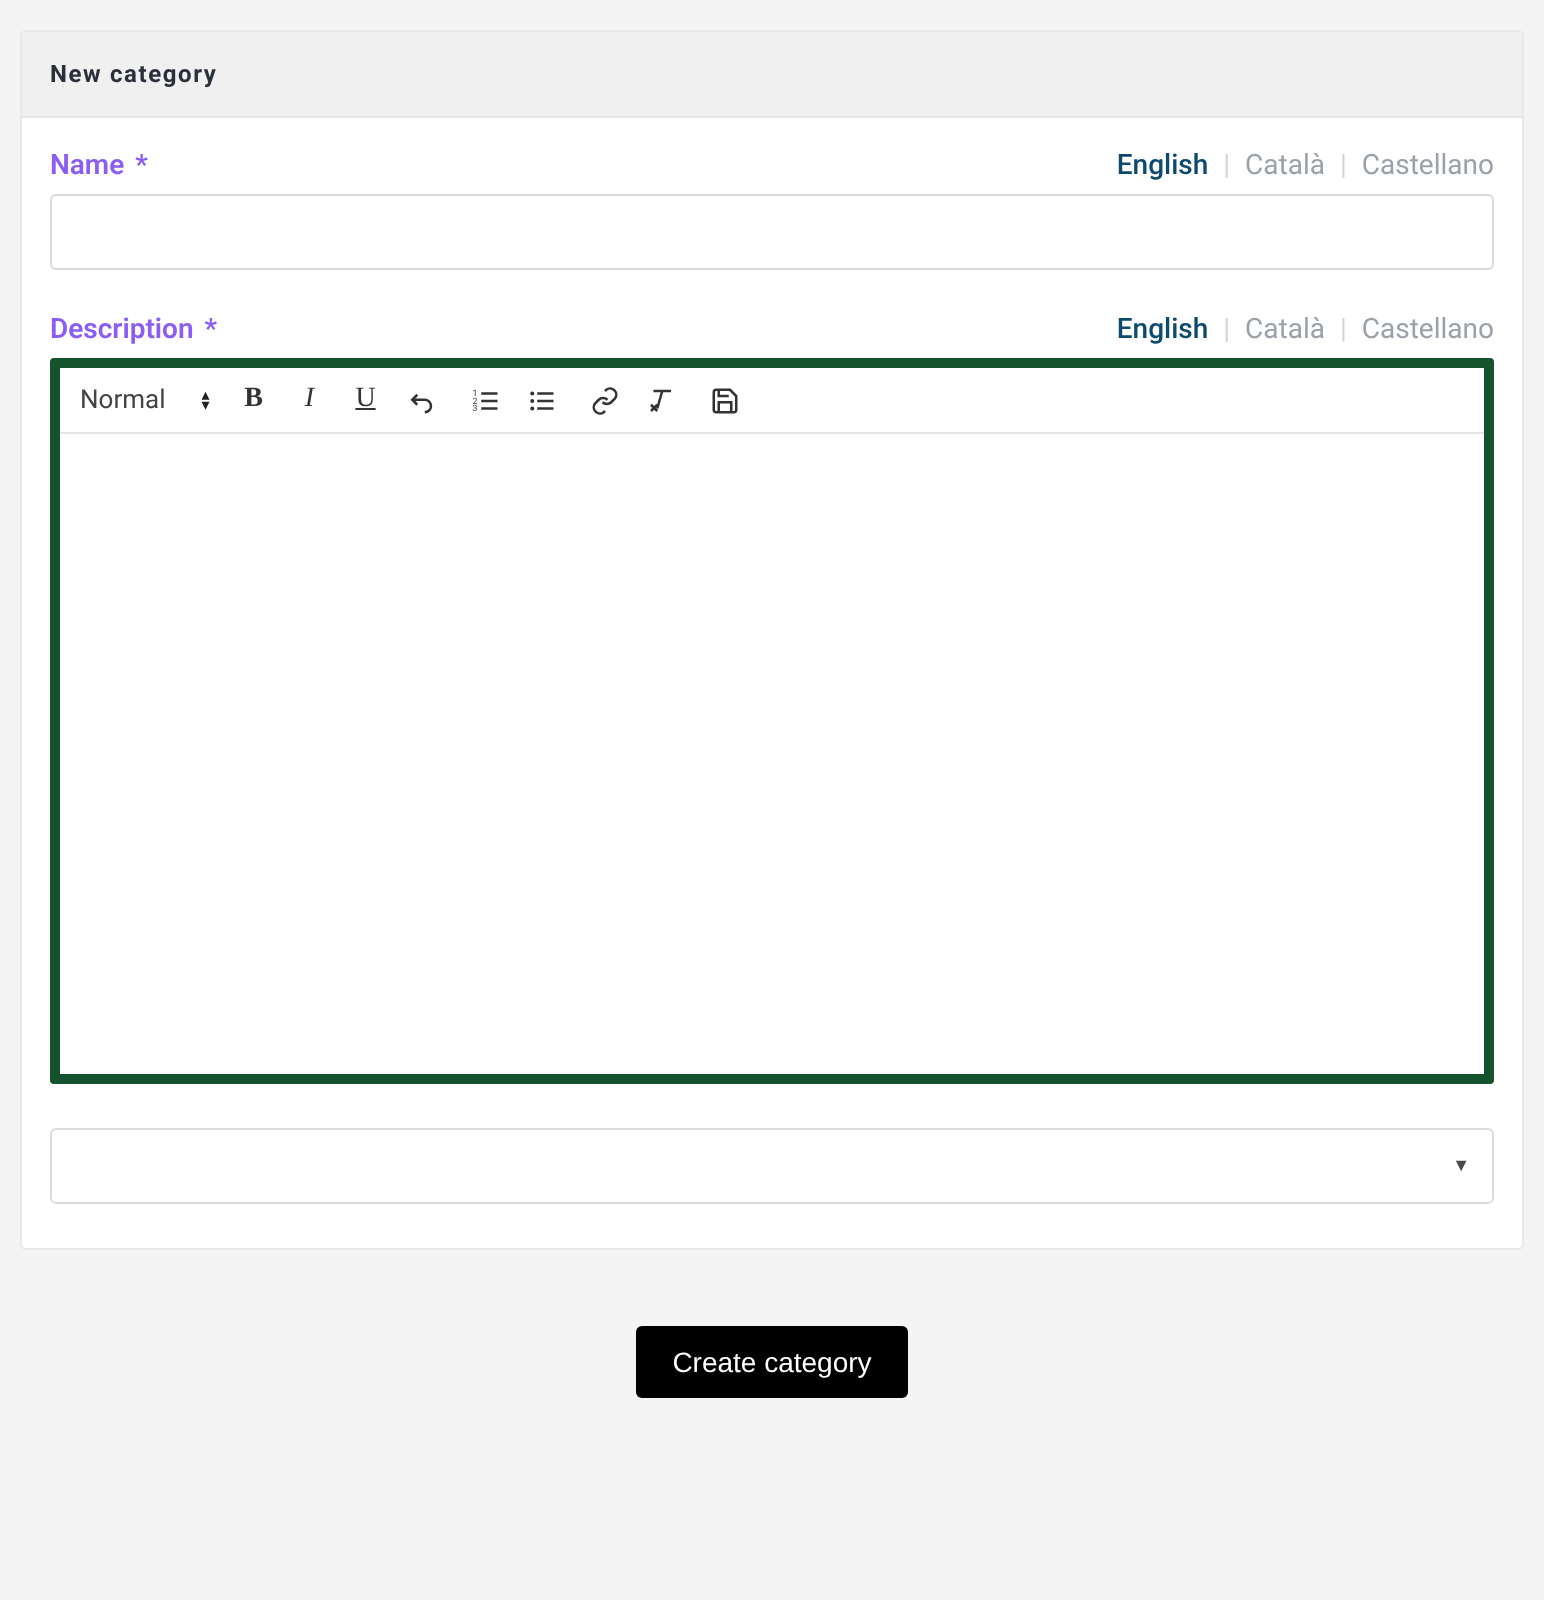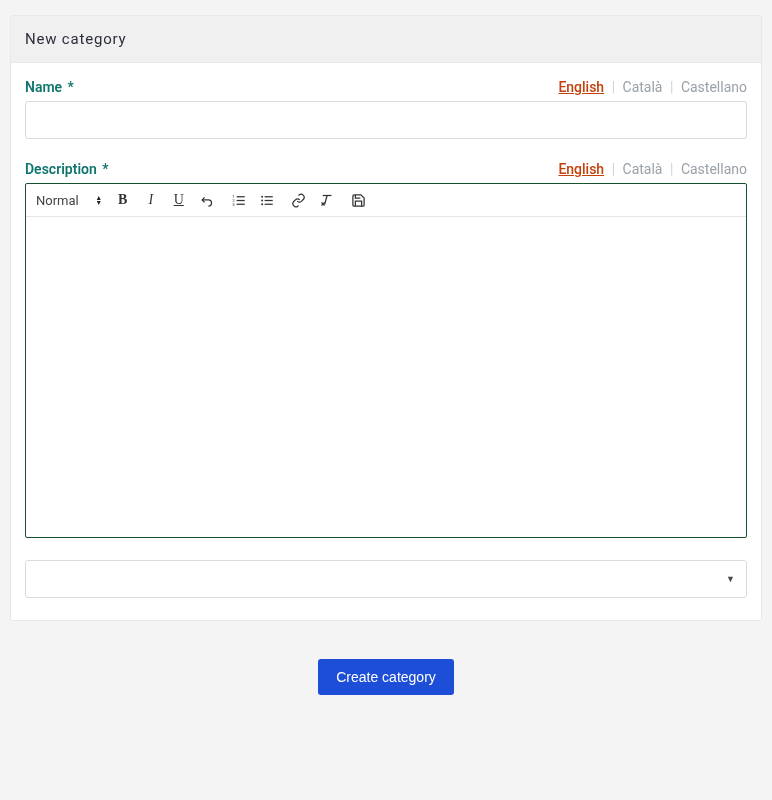--- a/index.html
+++ b/index.html
@@ -16,48 +16,48 @@
       border: 1px solid #e8e8e8;
       border-radius: 3px;
       margin-top: 15px;
     }
     .card-header {
       background: #f0f0f0;
       padding: 14px 14px;
       border-bottom: 1px solid #e8e8e8;
     }
     .card-header h2 {
-      font-size: 15px;
-      font-weight: 400;
+      font-size: 12px;
+      font-weight: 700;
       color: #2b2f3a;
       letter-spacing: 0.8px;
     }
     .card-body {
       padding: 16px 14px 22px;
     }
     .form-group { margin-bottom: 22px; }
     .label-row {
       display: flex;
       justify-content: space-between;
       align-items: baseline;
       margin-bottom: 6px;
     }
     .label {
       font-size: 14px;
       font-weight: 600;
-      color: #0f766e;
+      color: #8b5cf6;
     }
     .locales {
       font-size: 14px;
       color: #9aa1a9;
     }
     .locale {
       cursor: pointer;
     }
-    .locale.active { color: #c2410c; font-weight: 500; text-decoration: underline; }
+    .locale.active { color: #0c4a6e; font-weight: 500; }
     .divider { color: #d0d3d7; margin: 0 4px; }
     .text-input, .number-input, .select-input {
       width: 100%;
       height: 38px;
       border: 1px solid #d9dcdf;
       border-radius: 3px;
       padding: 0 10px;
       font-size: 14px;
       background: #fff;
       color: #333;
@@ -79,21 +79,21 @@
       line-height: 1;
     }
     .stepper span { display: block; line-height: 8px; }
     .select-input { appearance: none; -webkit-appearance: none; }
     .select-caret {
       position: absolute;
       right: 12px; top: 50%; transform: translateY(-50%);
       font-size: 9px; color: #4a4a4a; pointer-events: none;
     }
     .editor-wrap {
-      border: 1px solid #14532d;
+      border: 5px solid #14532d;
       border-radius: 2px;
       background: #fff;
     }
     .toolbar {
       display: flex;
       align-items: center;
       gap: 12px;
       padding: 6px 10px;
       border-bottom: 1px solid #e3e5e8;
     }
@@ -116,21 +116,21 @@
     .tb-btn svg { width: 15px; height: 15px; }
     .editor-area {
       min-height: 320px;
       padding: 10px;
     }
     .submit-row {
       display: flex; justify-content: center;
       padding: 38px 0 10px;
     }
     .btn-primary {
-      background: #1d4ed8;
+      background: #000000;
       color: #fff;
       border: none;
       border-radius: 3px;
       padding: 10px 18px;
       font-size: 14px;
       cursor: pointer;
     }
     .asterisk { margin-left: 2px; }
   </style>
 </head>

